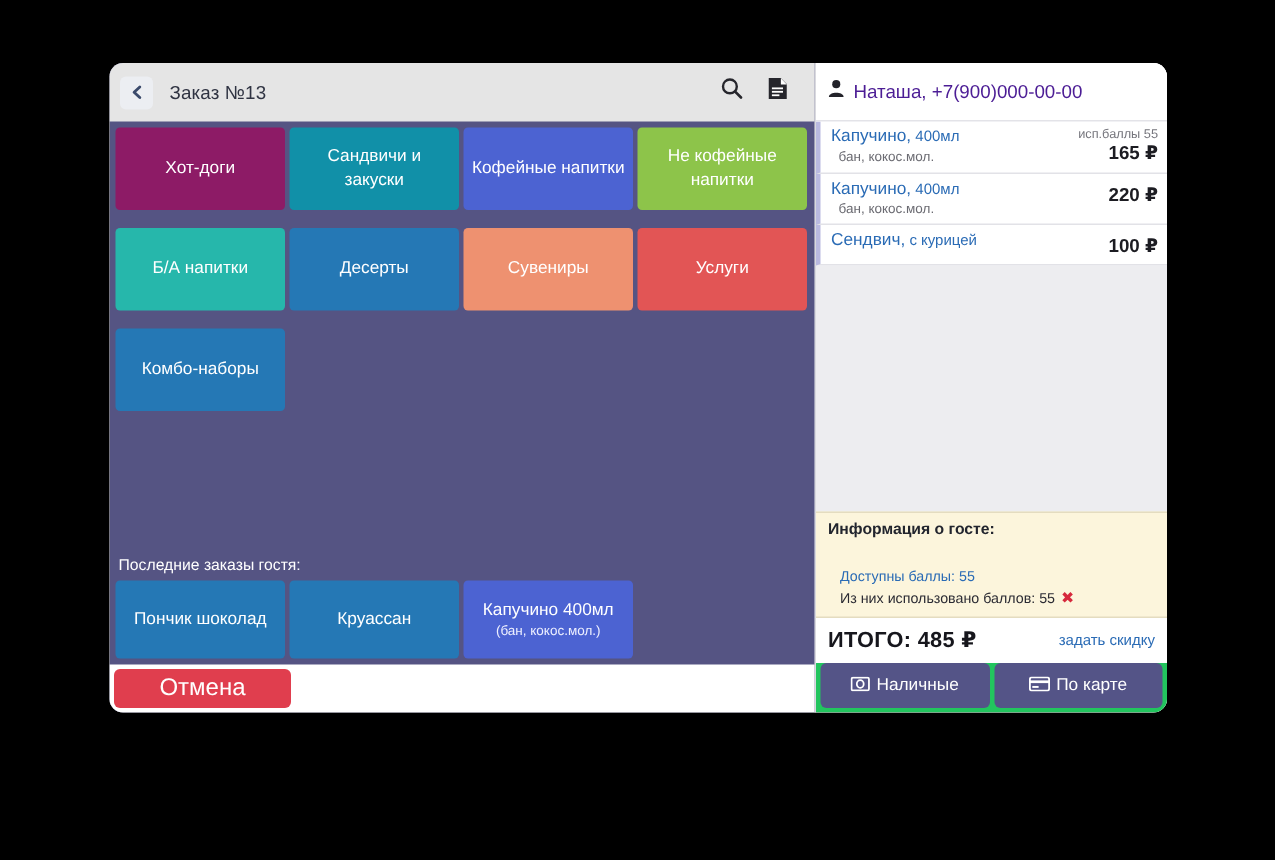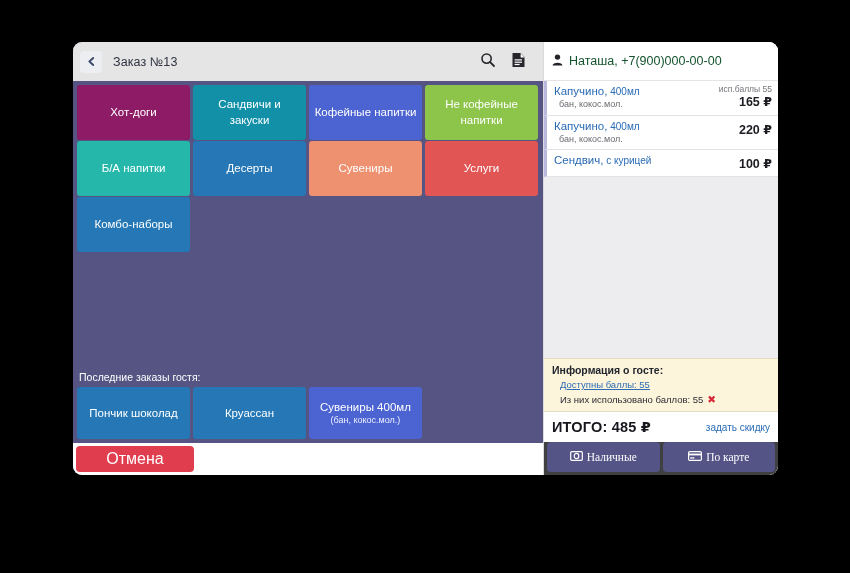--- a/index.html
+++ b/index.html
@@ -64,21 +64,21 @@
 
   .cat-grid {
     flex: 1 1 auto;
     padding: 4px 4px 0 4px;
     display: flex;
     flex-direction: column;
     align-content: flex-start;
     flex-wrap: wrap;
     overflow: hidden;
   }
-  .cat-rows { display: flex; flex-direction: column; gap: 1px; }
+  .cat-rows { display: flex; flex-direction: column; gap: 12px; }
   .cat-row { display: flex; gap: 3px; }
   .cat-tile {
     width: 113px;
     height: 55px;
     border-radius: 3px;
     display: flex;
     align-items: center;
     justify-content: center;
     text-align: center;
     color: #ffffff;
@@ -155,21 +155,21 @@
     height: 39px;
     background: #ffffff;
     display: flex;
     align-items: center;
     padding: 0 8px;
     flex: 0 0 auto;
     border-bottom: 1px solid #e3e3e8;
   }
   .guest-name {
     font-size: 12.5px;
-    color: #14532d;
+    color: #4c1d95;
     margin-left: 6px;
     white-space: nowrap;
   }
 
   .items {
     flex: 1 1 auto;
     overflow: hidden;
     background: #ededf0;
   }
   .item {
@@ -217,21 +217,21 @@
   .item-price.single { margin-top: 3px; text-align: center; }
 
   .guest-info {
     background: #fcf5dc;
     border-top: 1px solid #e4dcc0;
     border-bottom: 1px solid #e4dcc0;
     padding: 5px 8px 6px 8px;
     flex: 0 0 auto;
   }
   .gi-title { font-size: 10.5px; font-weight: bold; color: #22252e; }
-  .gi-line1 { font-size: 9.5px; color: #2a6bb5; padding-left: 8px; margin-top: 3px; text-decoration: underline; }
+  .gi-line1 { font-size: 9.5px; color: #2a6bb5; padding-left: 8px; margin-top: 20px; }
   .gi-line2 { font-size: 9.5px; color: #2b2b33; padding-left: 8px; margin-top: 3px; }
   .gi-x { color: #d6293c; font-weight: bold; margin-left: 4px; cursor: pointer; font-size: 10.5px; }
 
   .total-row {
     background: #ffffff;
     flex: 0 0 auto;
     height: 30px;
     display: flex;
     align-items: center;
     justify-content: space-between;
@@ -239,22 +239,21 @@
   }
   .total-text { font-size: 14.5px; font-weight: bold; color: #16161c; letter-spacing: .2px; }
   .discount-link { font-size: 10px; color: #2a6bb5; cursor: pointer; }
 
   .pay-row {
     flex: 0 0 auto;
     height: 33px;
     display: flex;
     gap: 3px;
     padding: 0 3px 3px 3px;
-    background: #404040;
-    font-family: Liberation Serif, serif;
+    background: #22c55e;
   }
   .pay-btn {
     flex: 1 1 50%;
     background: #545487;
     border-radius: 4px;
     color: #ffffff;
     font-size: 11.5px;
     display: flex;
     align-items: center;
     justify-content: center;
@@ -343,21 +342,21 @@
     <div class="recent-wrap">
       <div class="recent-label">Последние заказы гостя:</div>
       <div class="recent-row">
         <div class="recent-tile" style="background:#2578b5">
           <span>Пончик шоколад</span>
         </div>
         <div class="recent-tile" style="background:#2578b5">
           <span>Круассан</span>
         </div>
         <div class="recent-tile" style="background:#4c63d2">
-          <span>Сувениры 400мл</span>
+          <span>Капучино 400мл</span>
           <span class="sub">(бан, кокос.мол.)</span>
         </div>
       </div>
     </div>
 
     <div class="bottombar">
       <button class="cancel-btn">Отмена</button>
     </div>
   </div>
 

